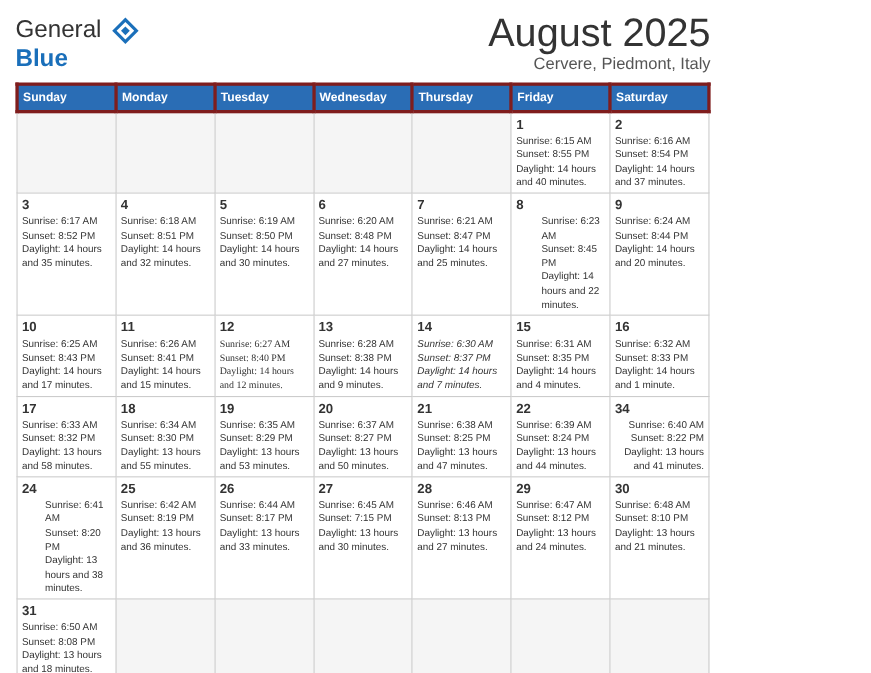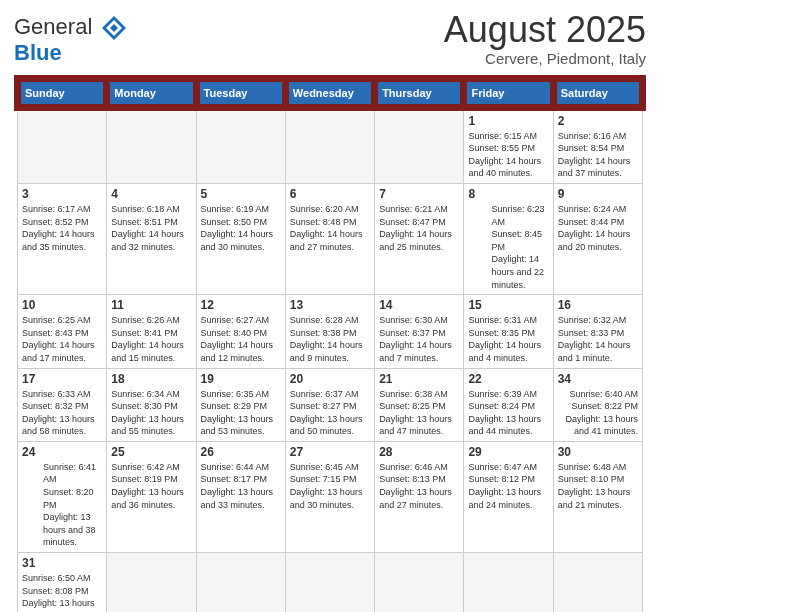--- a/index.html
+++ b/index.html
@@ -56,21 +56,21 @@
       border-collapse: collapse;
       border: 1px solid #ccc;
     }
     .calendar th {
       background: #2a6db5;
       color: #fff;
       font-size: 11px;
       font-weight: bold;
       padding: 5px 4px;
       text-align: left;
-      border: 7px solid #7f1d1d;
+      border: 3px solid #7f1d1d;
     }
     .calendar td {
       vertical-align: top;
       border: 1px solid #ccc;
       padding: 3px 4px;
       font-size: 9.5px;
       color: #333;
       width: calc(100% / 7);
       min-height: 75px;
       background: #fff;
@@ -201,33 +201,33 @@
 Daylight: 14 hours and 17 minutes.</div>
           </td>
           <td>
             <span class="day-num">11</span>
             <div class="day-info" style="white-space: pre-line;">Sunrise: 6:26 AM
 Sunset: 8:41 PM
 Daylight: 14 hours and 15 minutes.</div>
           </td>
           <td>
             <span class="day-num">12</span>
-            <div class="day-info" style="white-space: pre-line;">Sunrise: 6:27 AM
+            <div class="day-info" style="white-space: pre-line; font-family: Liberation Serif, serif;">Sunrise: 6:27 AM
 Sunset: 8:40 PM
 Daylight: 14 hours and 12 minutes.</div>
           </td>
           <td>
             <span class="day-num">13</span>
             <div class="day-info" style="white-space: pre-line;">Sunrise: 6:28 AM
 Sunset: 8:38 PM
 Daylight: 14 hours and 9 minutes.</div>
           </td>
           <td>
             <span class="day-num">14</span>
-            <div class="day-info" style="white-space: pre-line;">Sunrise: 6:30 AM
+            <div class="day-info" style="white-space: pre-line; font-style: italic;">Sunrise: 6:30 AM
 Sunset: 8:37 PM
 Daylight: 14 hours and 7 minutes.</div>
           </td>
           <td>
             <span class="day-num">15</span>
             <div class="day-info" style="white-space: pre-line;">Sunrise: 6:31 AM
 Sunset: 8:35 PM
 Daylight: 14 hours and 4 minutes.</div>
           </td>
           <td>

